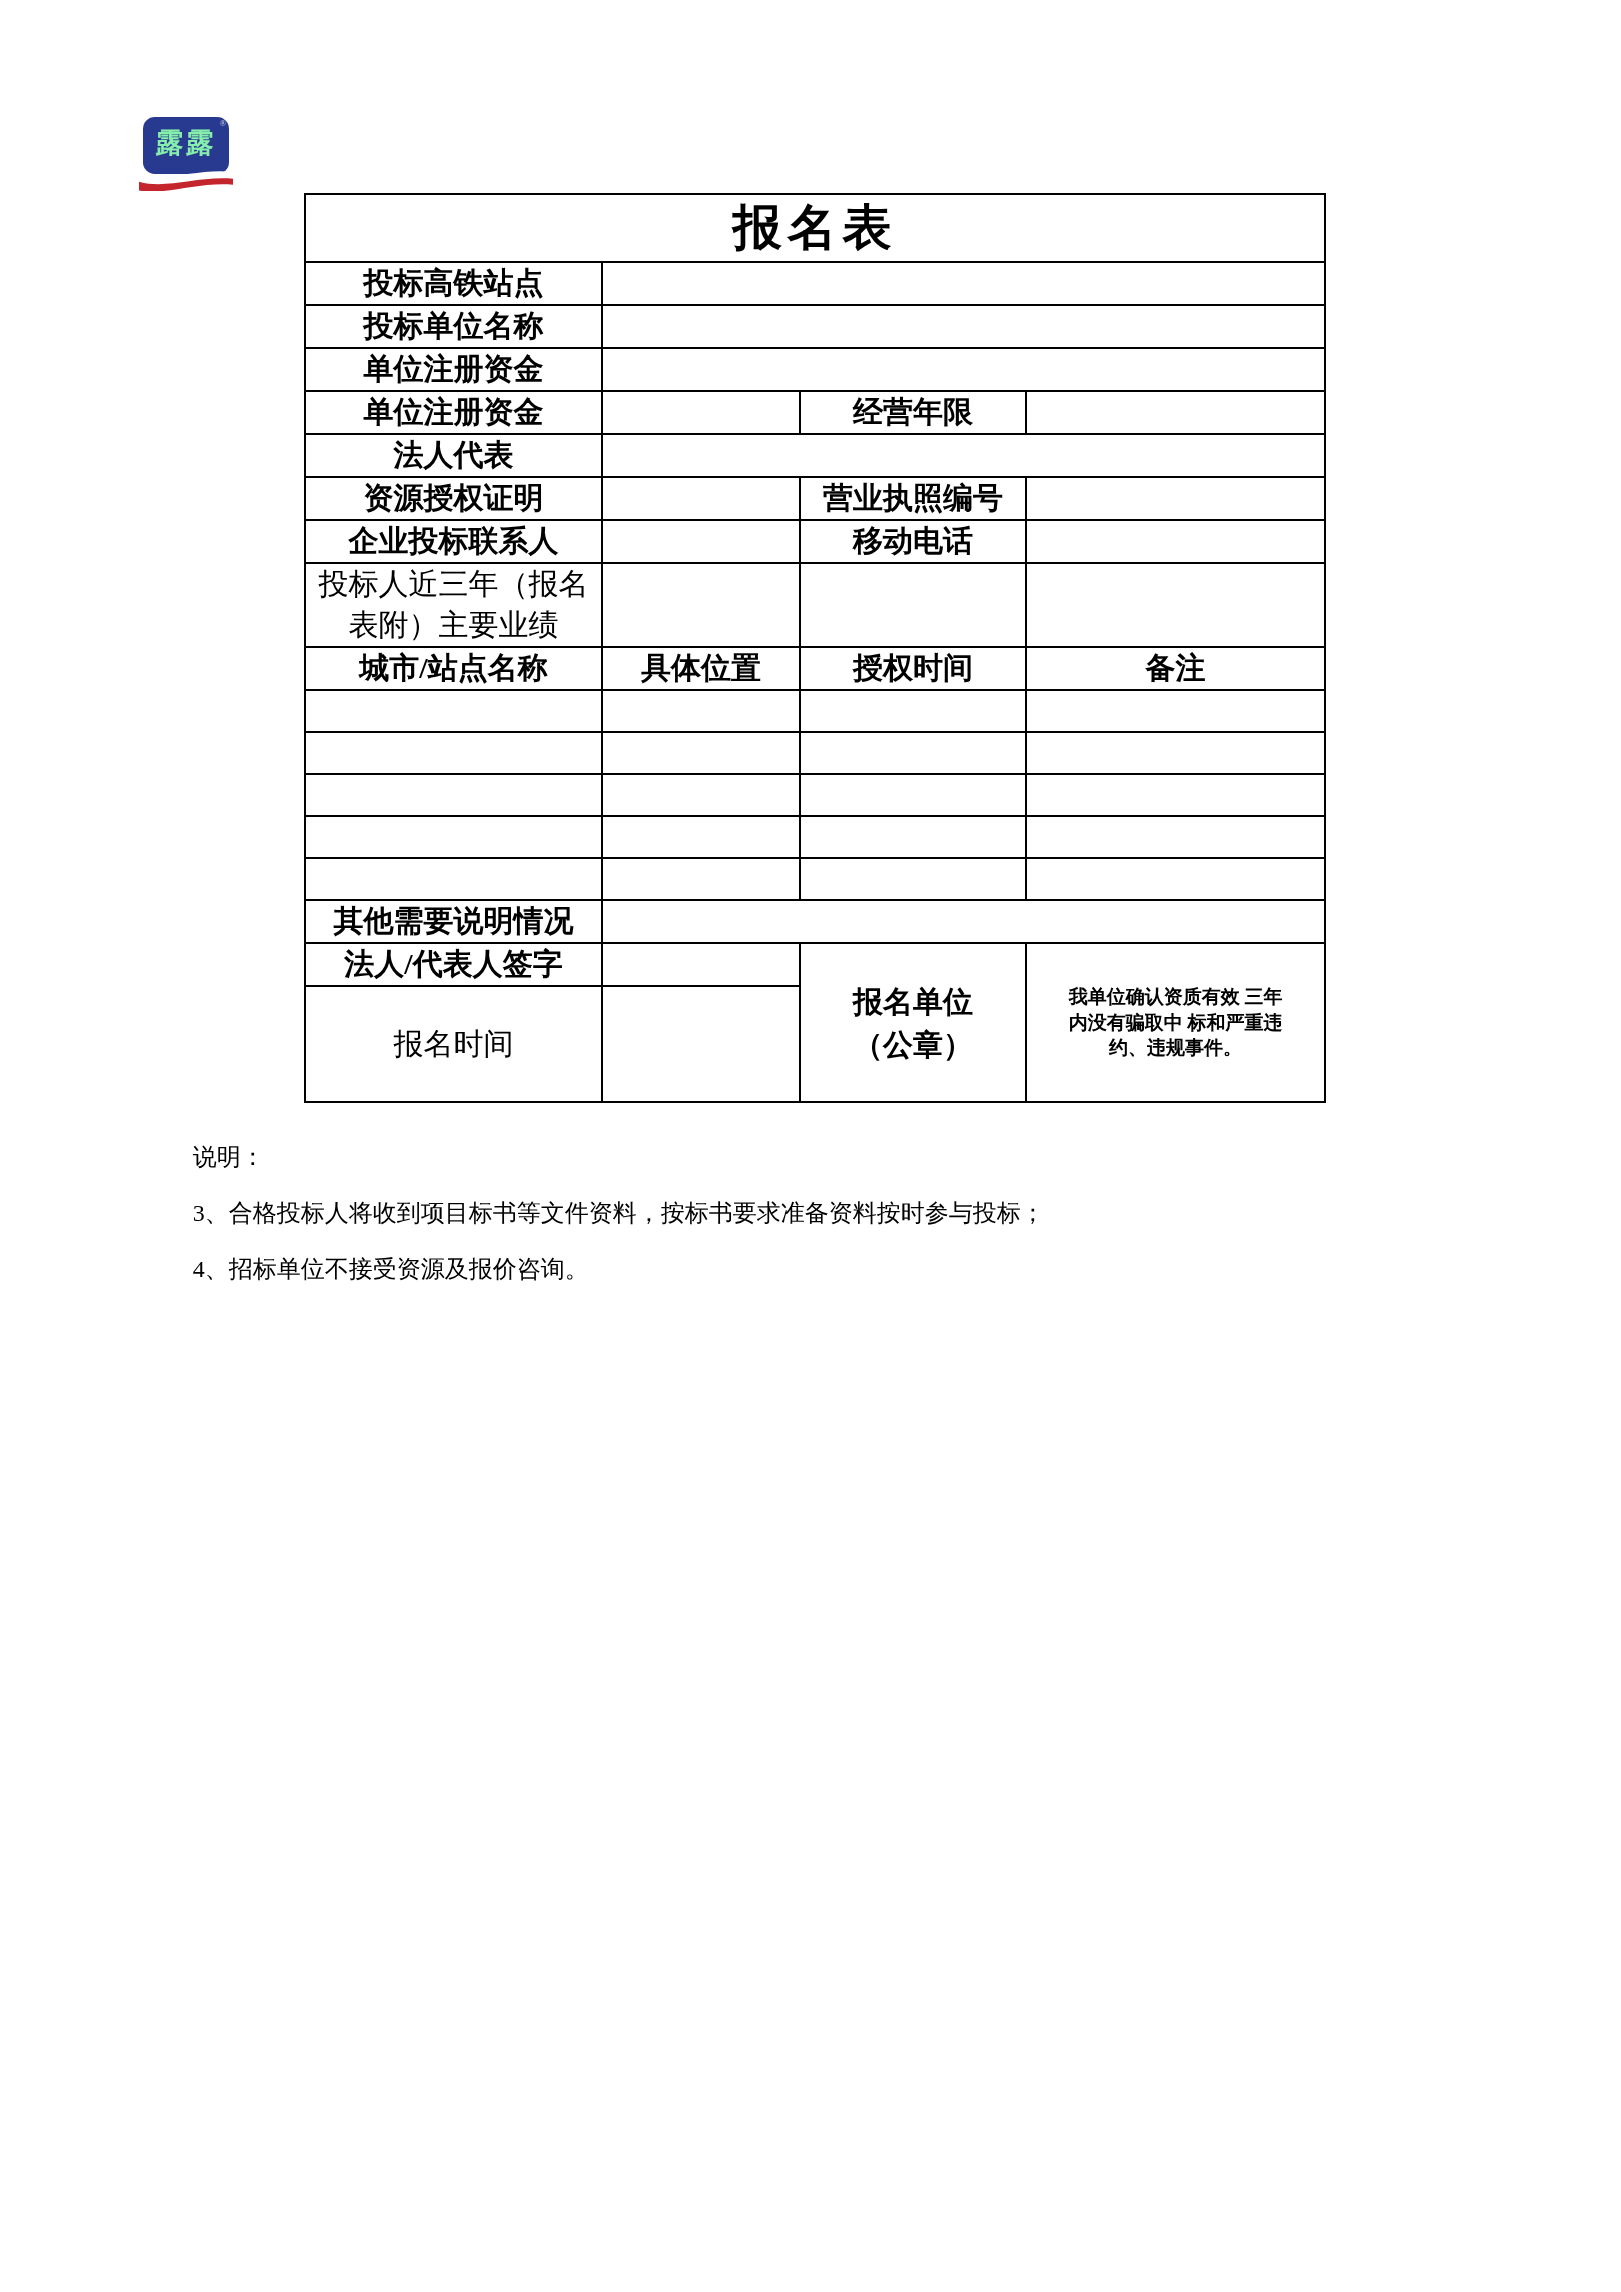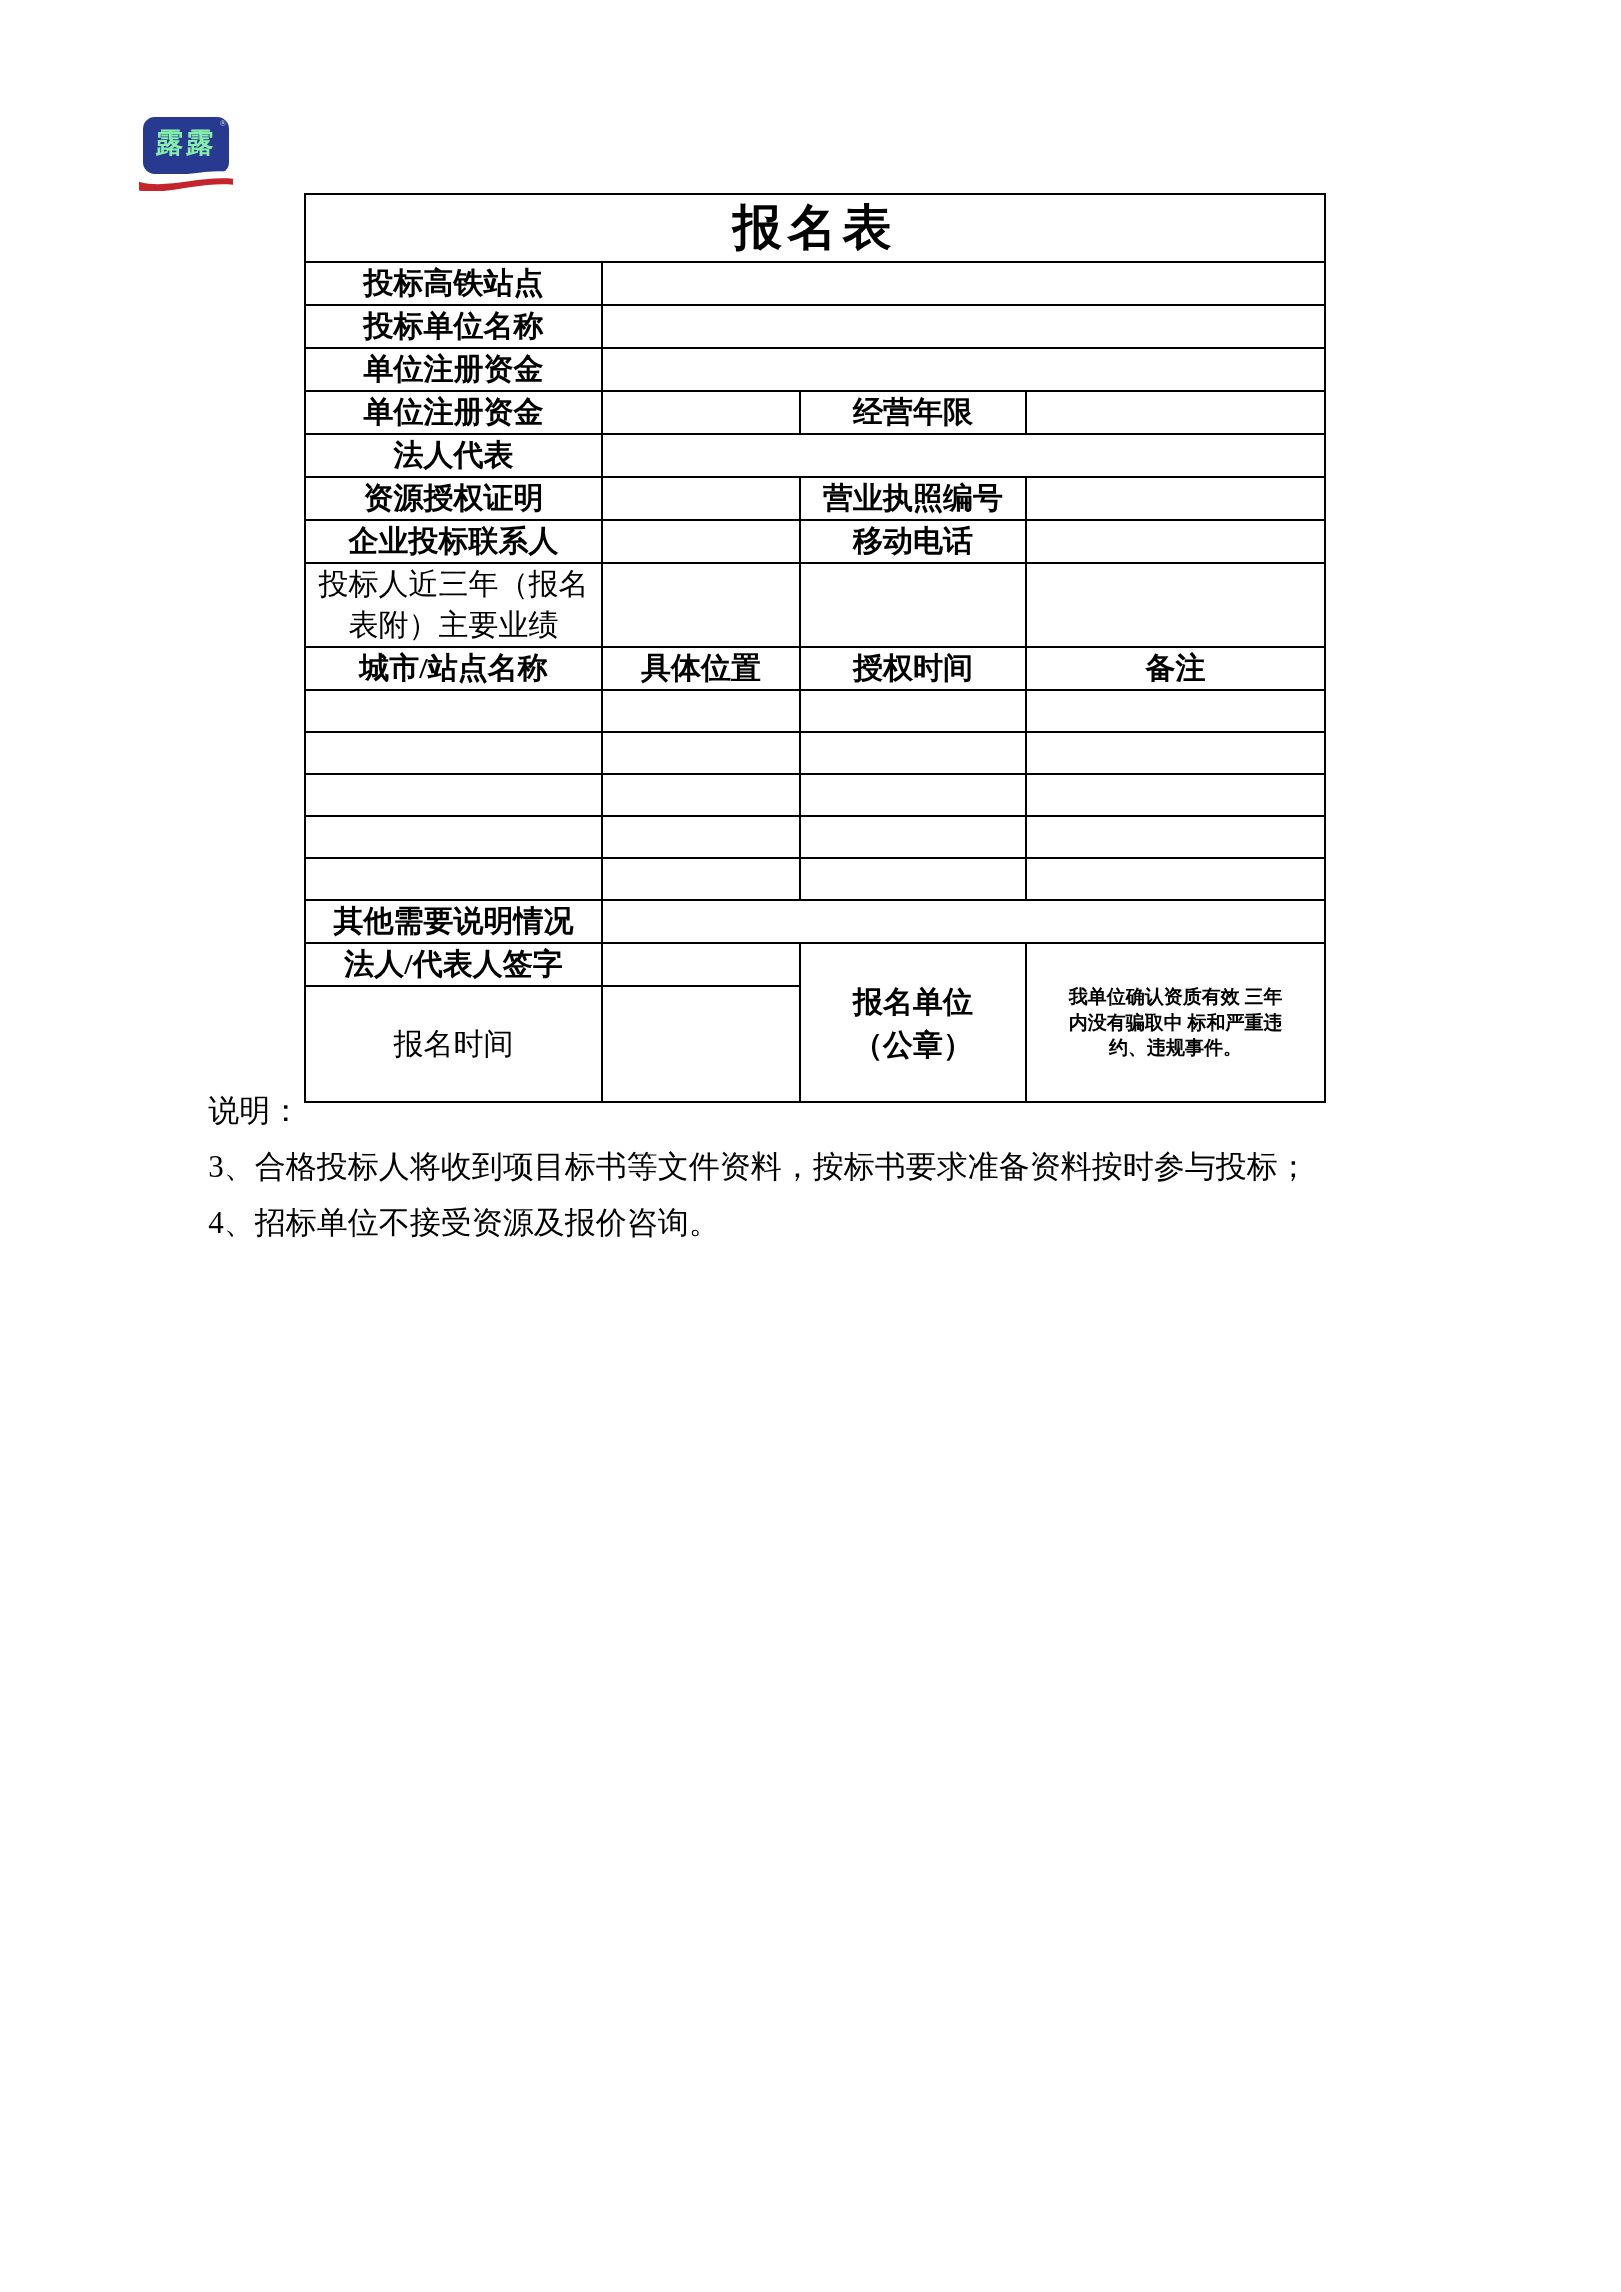--- a/index.html
+++ b/index.html
@@ -50,22 +50,22 @@
   td.title-cell{
     font-size:49px;font-weight:bold;letter-spacing:5.9px;
   }
   td.decl-cell{
     font-size:19px;line-height:25.5px;padding:3.9px 7.8px;margin-left:44px;
   }
   td.stamp-cell div{line-height:43px;}
 
   
   .notes{
-    position:absolute;left:140px;top:1083px;width:1345px;
-    font-size:31px;line-height:56px;
+    position:absolute;left:140px;top:1129px;width:1345px;
+    font-size:24px;line-height:56px;
   }
   .notes p{margin:0;text-indent:2.2em;}
   .notes b{font-weight:bold;}
 </style>
 </head>
 <body>
 
 <div class="page">
 
   <div class="logo">

